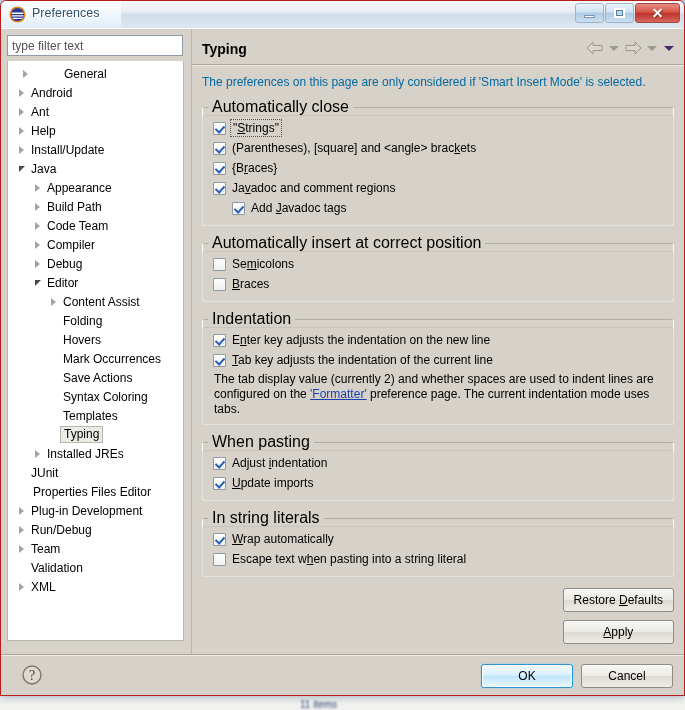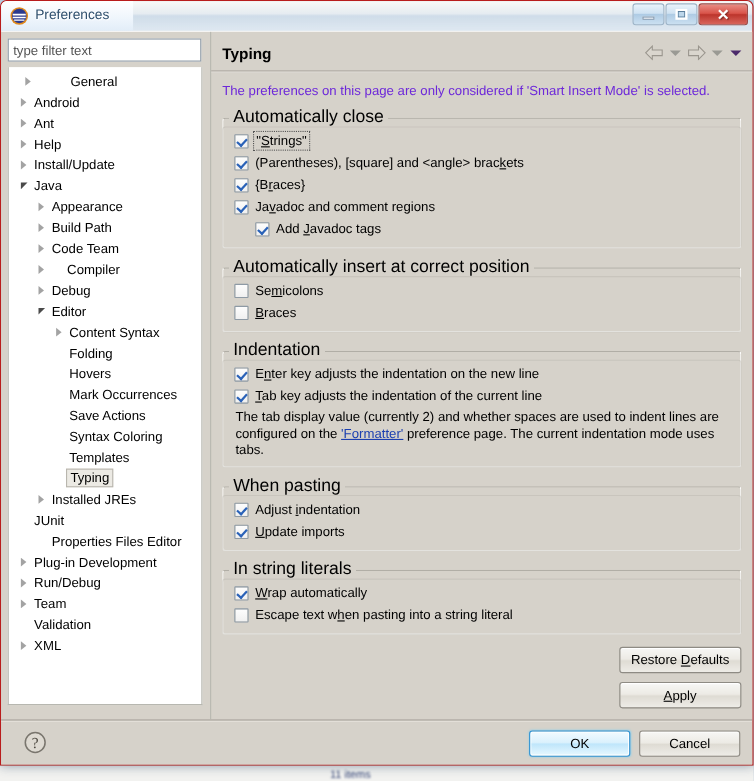--- a/index.html
+++ b/index.html
@@ -251,21 +251,21 @@
     height: 1px;
     background: #a9a59d;
     border-bottom: 1px solid #efece6;
   }
 
   #content {
     padding: 9px 10px 0 10px;
   }
   .intro-text {
     font-size: 12px;
-    color: #6d28d9;
+    color: #0369a1;
     margin-bottom: 9px;
   }
 
   
   fieldset.grp {
     border: 1px solid #fdfdfc;
     border-top: 1px solid #b1aea6;
     border-radius: 3px;
     margin: 0 0 8px 0;
     padding: 2px 0 7px 0;
@@ -470,21 +470,21 @@
               <span class="arrow-collapsed"></span>
             </span>
             <span class="tree-label">Build Path</span>
           </div>
           <div class="tree-row" style="padding-left: 22px;">
             <span class="tw">
               <span class="arrow-collapsed"></span>
             </span>
             <span class="tree-label">Code Team</span>
           </div>
-          <div class="tree-row" style="padding-left: 22px; gap: 14px;">
+          <div class="tree-row" style="padding-left: 22px;">
             <span class="tw">
               <span class="arrow-collapsed"></span>
             </span>
             <span class="tree-label">Compiler</span>
           </div>
           <div class="tree-row" style="padding-left: 22px;">
             <span class="tw">
               <span class="arrow-collapsed"></span>
             </span>
             <span class="tree-label">Debug</span>
@@ -492,21 +492,21 @@
           <div class="tree-row" style="padding-left: 22px;">
             <span class="tw">
               <span class="arrow-expanded"></span>
             </span>
             <span class="tree-label">Editor</span>
           </div>
           <div class="tree-row" style="padding-left: 38px;">
             <span class="tw">
               <span class="arrow-collapsed"></span>
             </span>
-            <span class="tree-label">Content Syntax</span>
+            <span class="tree-label">Content Assist</span>
           </div>
           <div class="tree-row" style="padding-left: 38px;">
             <span class="tw"></span>
             <span class="tree-label">Folding</span>
           </div>
           <div class="tree-row" style="padding-left: 38px;">
             <span class="tw"></span>
             <span class="tree-label">Hovers</span>
           </div>
           <div class="tree-row" style="padding-left: 38px;">
@@ -532,21 +532,21 @@
           <div class="tree-row" style="padding-left: 22px;">
             <span class="tw">
               <span class="arrow-collapsed"></span>
             </span>
             <span class="tree-label">Installed JREs</span>
           </div>
           <div class="tree-row" style="padding-left: 6px;">
             <span class="tw"></span>
             <span class="tree-label">JUnit</span>
           </div>
-          <div class="tree-row" style="padding-left: 22px;">
+          <div class="tree-row" style="padding-left: 8px;">
             <span class="tw"></span>
             <span class="tree-label">Properties Files Editor</span>
           </div>
           <div class="tree-row" style="padding-left: 6px;">
             <span class="tw">
               <span class="arrow-collapsed"></span>
             </span>
             <span class="tree-label">Plug-in Development</span>
           </div>
           <div class="tree-row" style="padding-left: 6px;">

